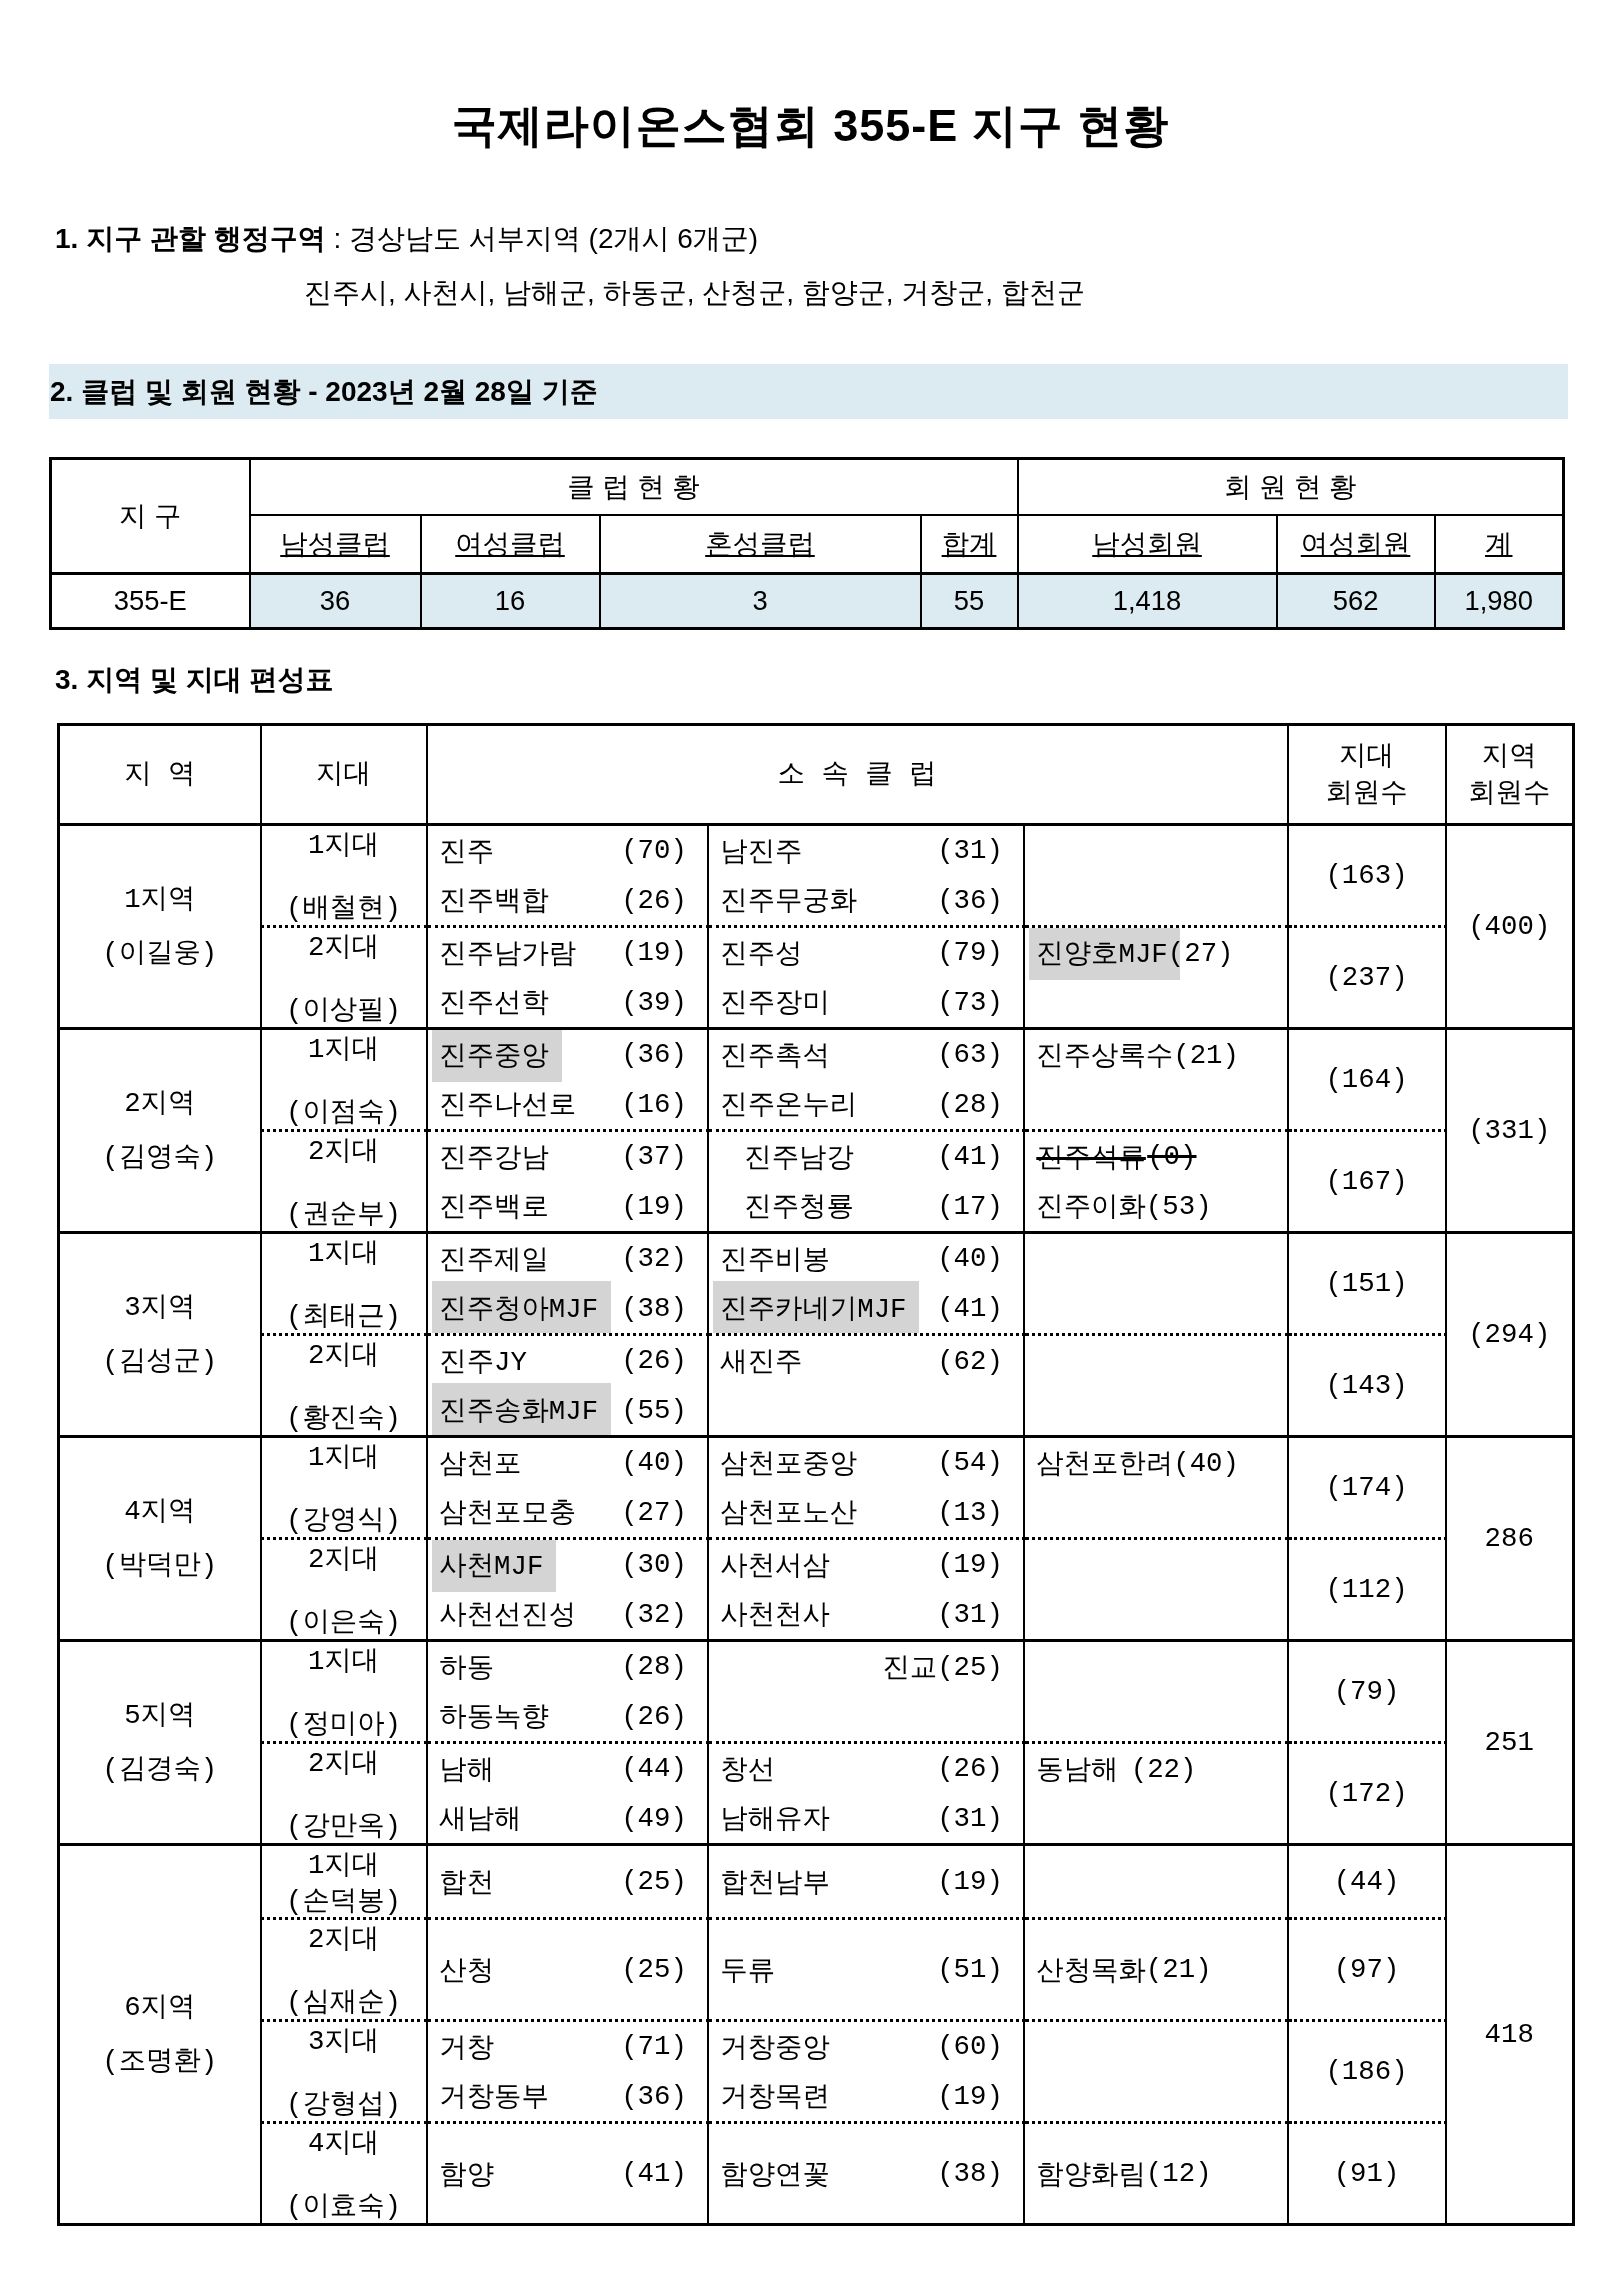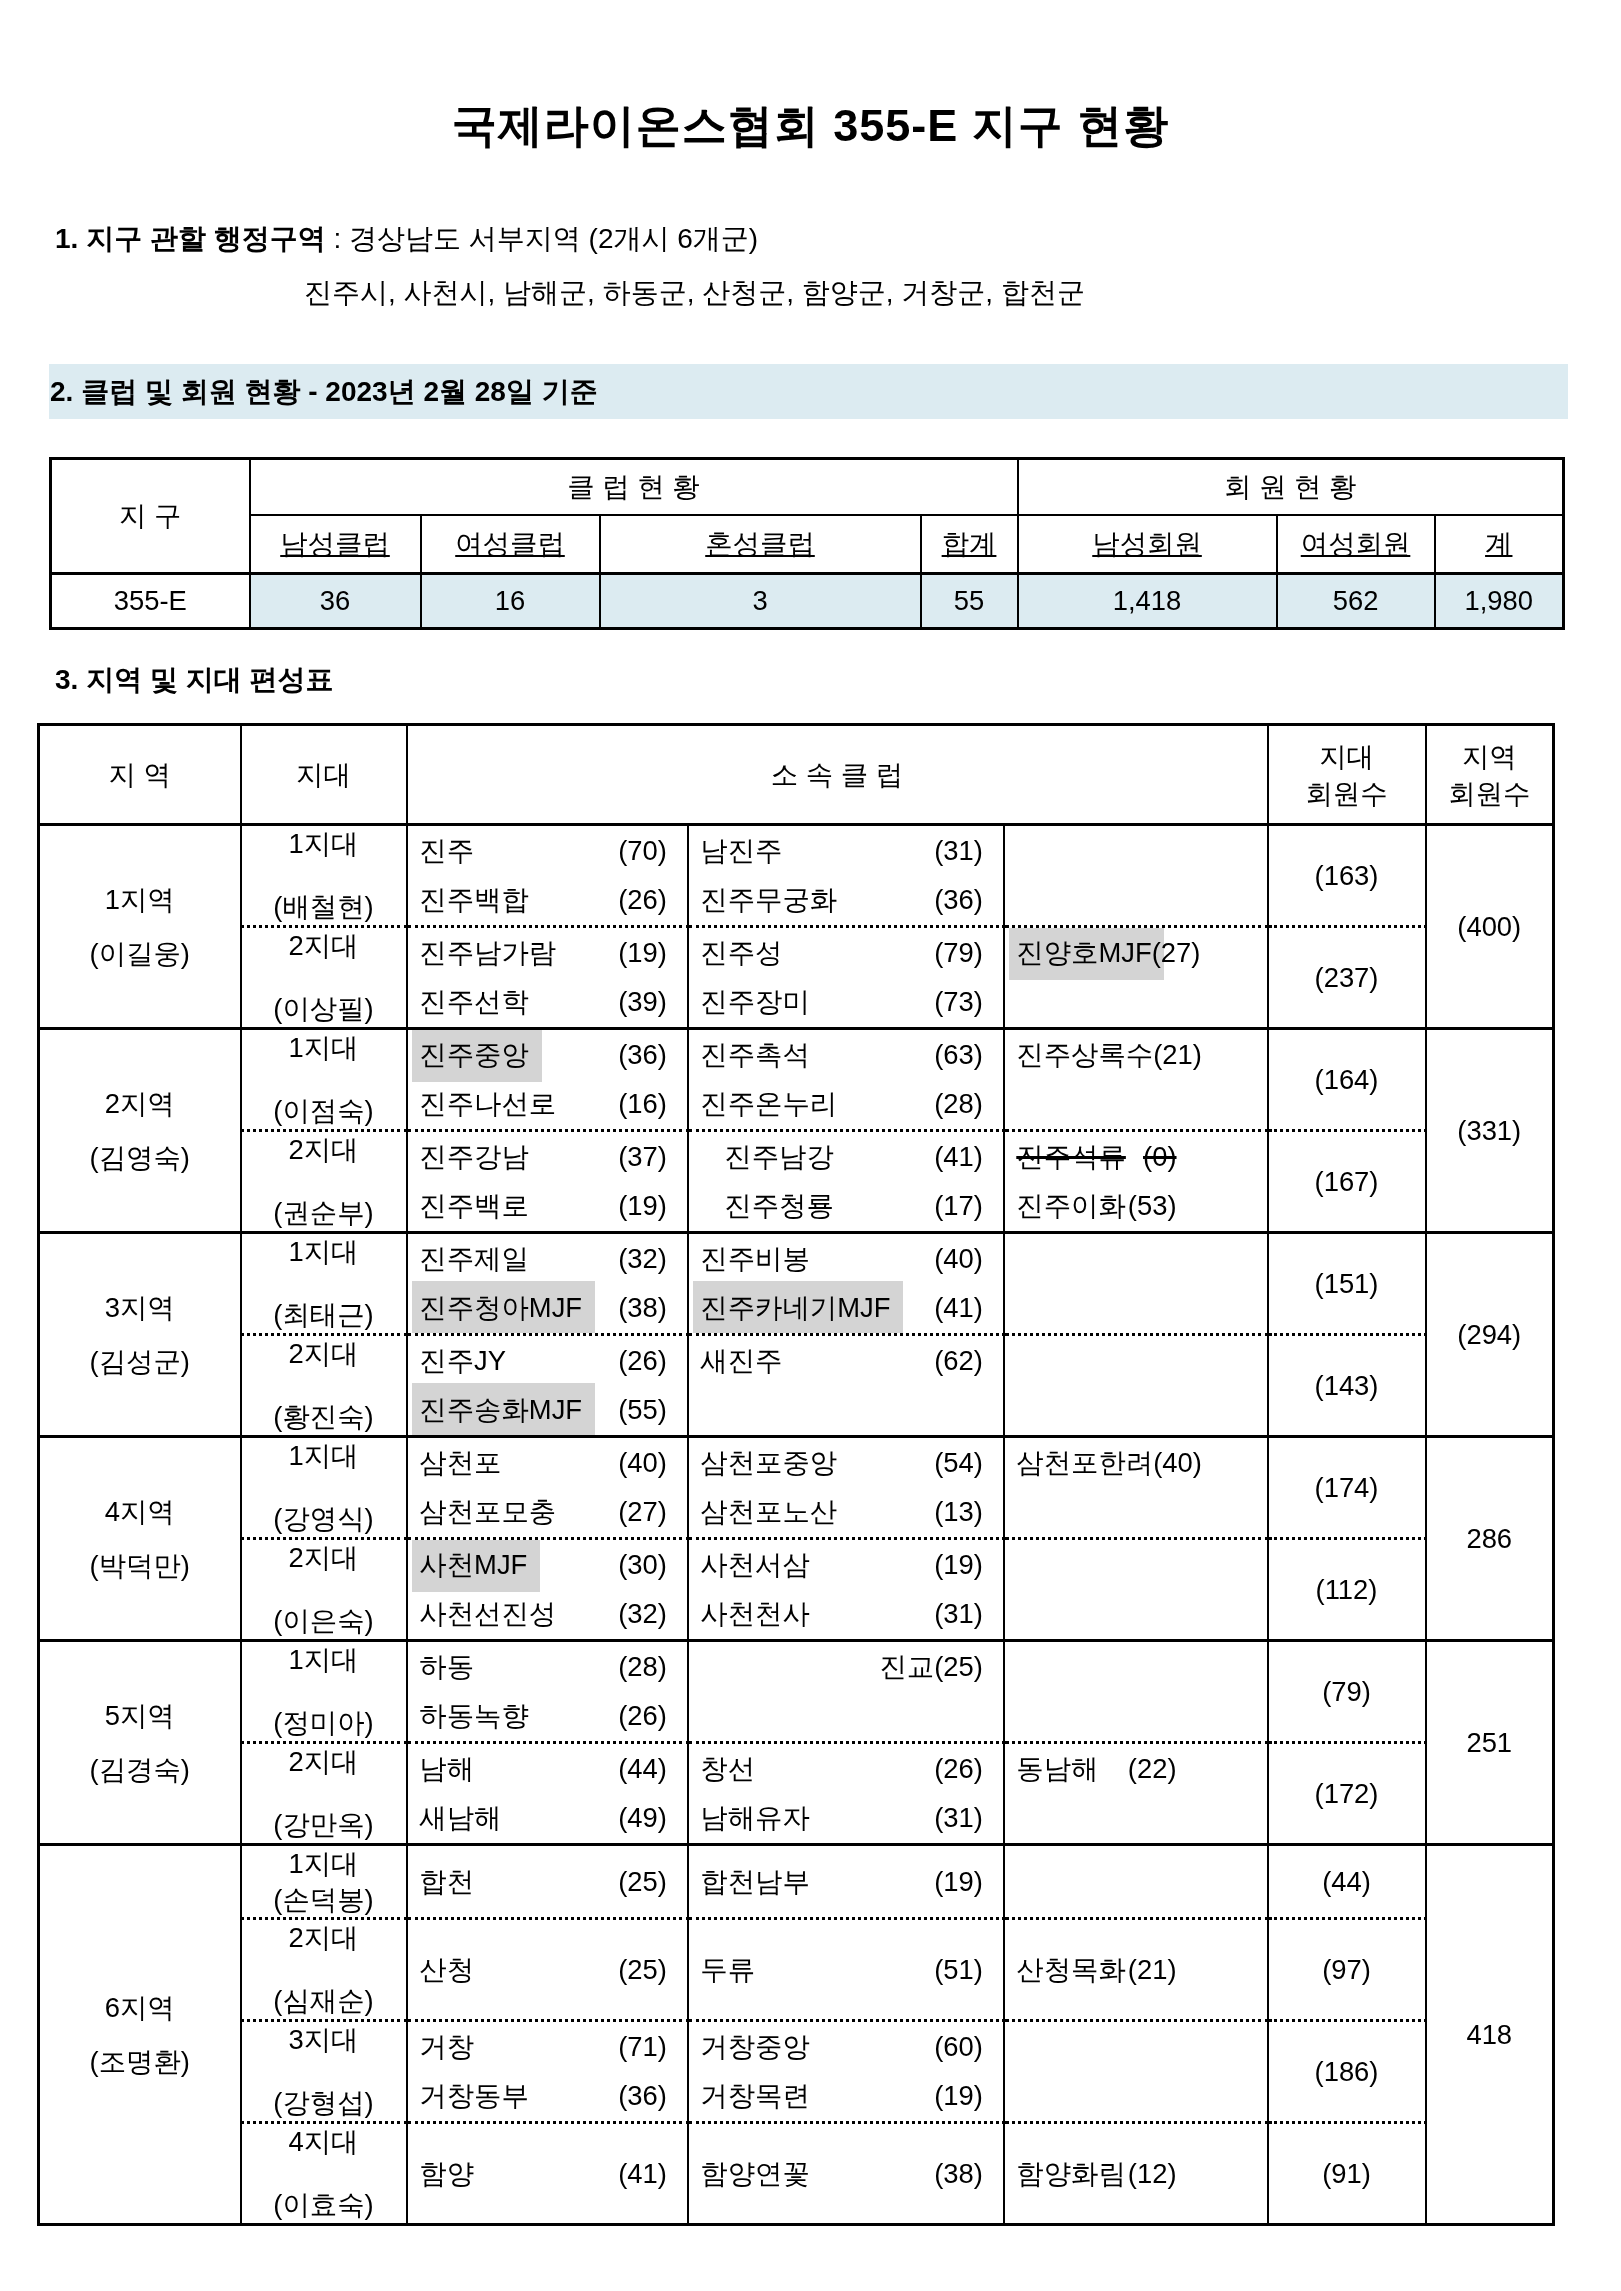--- a/index.html
+++ b/index.html
@@ -24,22 +24,22 @@
         font-weight:normal;font-size:27.4px;padding:0;overflow:hidden;}
   .tbl1 tr.h1{height:56px;}
   .tbl1 tr.h2{height:59px;text-decoration:underline;}
   .tbl1 tr.drow{height:55px;}
   .tbl1 tr.drow td{border-top:3.9px solid #000;}
   .tbl1 td.blue{background:#dcebf1;}
 
   .sec3-heading{position:absolute;top:661px;left:55px;font-size:28px;font-weight:bold;white-space:nowrap;}
 
   
-  .tbl2{position:absolute;top:723px;left:37px;width:1514px;border-collapse:collapse;
-        table-layout:fixed;border:3.9px solid #000;}
+  .tbl2{position:absolute;top:723px;left:57px;width:1514px;border-collapse:collapse;
+        table-layout:fixed;border:3.9px solid #000;font-family:Liberation Mono, monospace;}
   .tbl2 th{border:2px solid #000;border-bottom:3.9px solid #000;font-weight:normal;
         font-size:27.4px;text-align:center;vertical-align:middle;white-space:pre-line;
         line-height:37px;padding:0;}
   .tbl2 thead tr{height:100px;}
   .tbl2 td{border:2px solid #000;padding:0;vertical-align:middle;text-align:center;
         font-size:27.4px;overflow:hidden;}
   .tbl2 .c-zone,.tbl2 .c-club0,.tbl2 .c-zm{border-left:2.9px solid #000;}
   .tbl2 tr.region-start td{border-top:3.9px solid #000;}
   .tbl2 tr.zone-sep td{border-top:3.9px dotted #000;}
 

